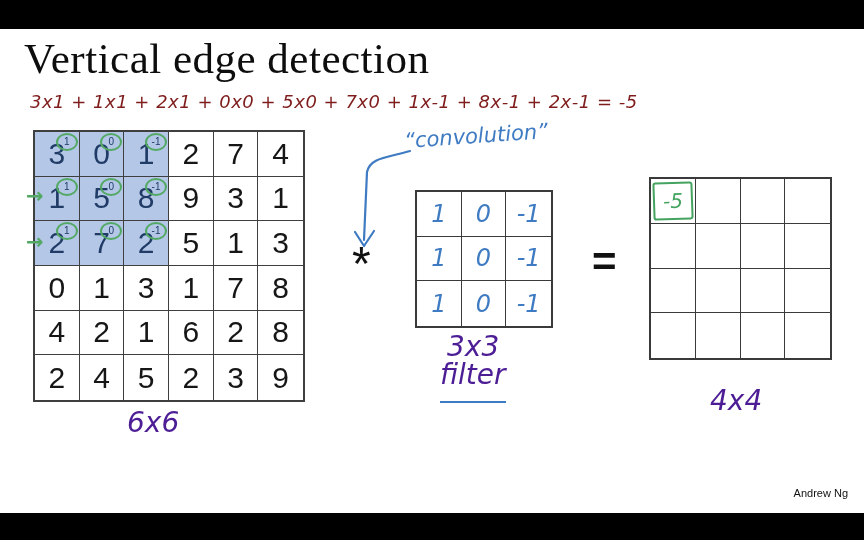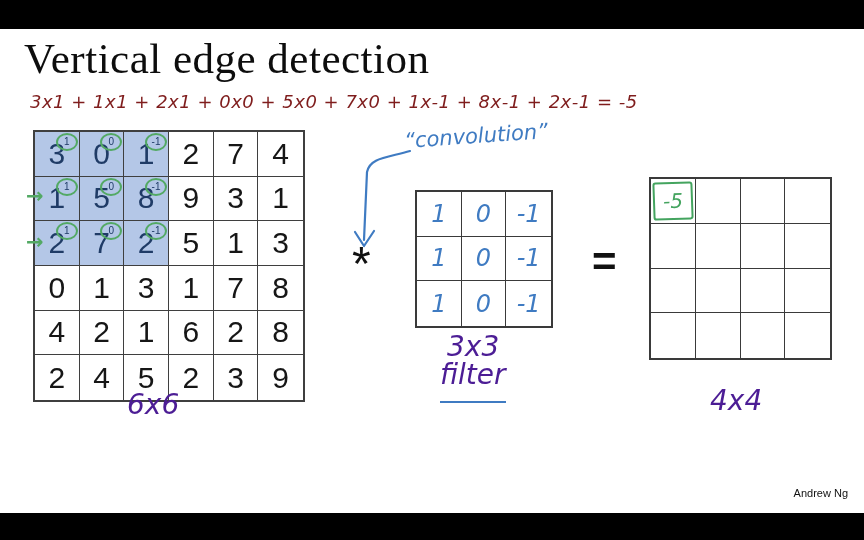--- a/index.html
+++ b/index.html
@@ -28,21 +28,21 @@
   #grid6 .cell.hl{background:#b4c7e7;color:#1f3b66;}
   .sup{position:absolute;top:1px;right:1px;min-width:12px;height:14px;padding:0 3px;
        border:2px solid #53a964;border-radius:50%;display:flex;align-items:center;
        justify-content:center;font-size:10px;font-style:normal;color:#1f3b66;
        background:transparent;line-height:1;}
   .row-arrow{position:absolute;font-size:21px;color:#53a964;font-weight:bold;}
   #row-arrow-1{left:26px;top:184px;}
   #row-arrow-2{left:26px;top:230px;}
 
   .blue-label{position:absolute;color:#4c1d95;font-size:28px;white-space:nowrap;}
-  #label-6x6{left:127px;top:388px;font-style:italic;}
+  #label-6x6{left:127px;top:406px;font-style:italic;}
   #label-3x3{left:447px;top:330px;}
   #label-filter{left:440px;top:358px;border-bottom:2px solid #3f7bc2;padding-bottom:10px;}
   #label-4x4{left:710px;top:384px;}
 
   #operator{position:absolute;left:352px;top:240px;font-size:48px;color:#111;line-height:1;}
   #equals{position:absolute;left:592px;top:241px;font-size:42px;font-weight:600;color:#111;line-height:1;}
 
   #annotation{position:absolute;left:404px;top:124px;font-size:21px;color:#3f7bc2;
               transform:rotate(-4deg);white-space:nowrap;}
   #arrow-svg{position:absolute;left:0;top:0;pointer-events:none;}

